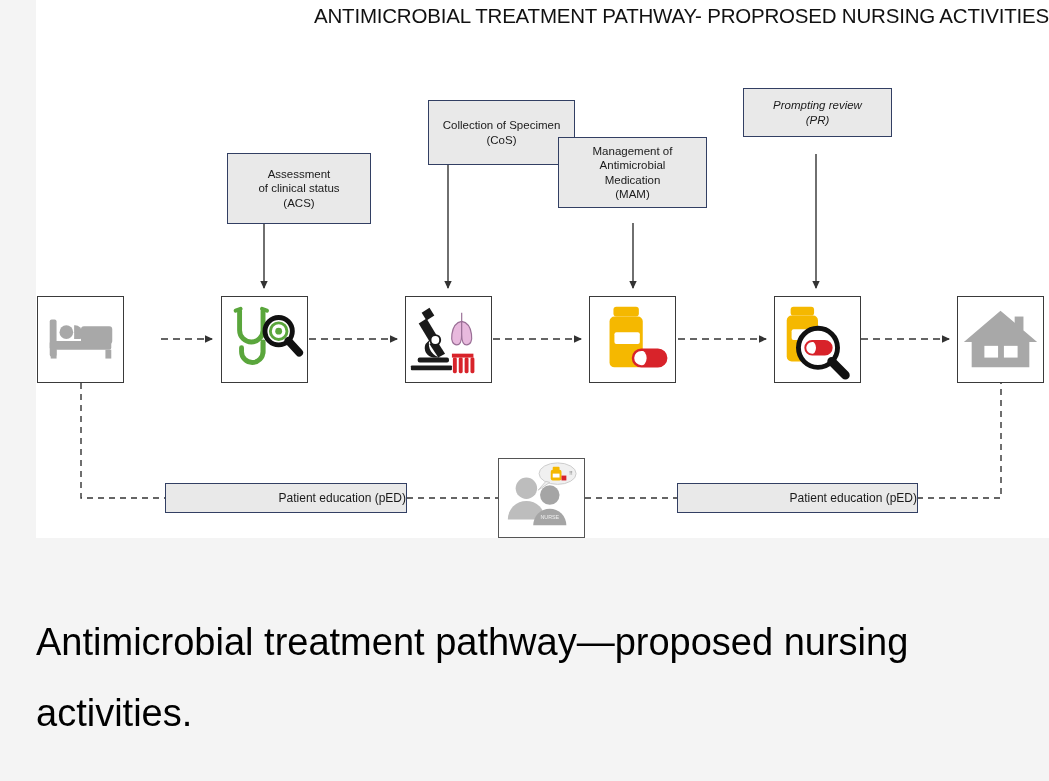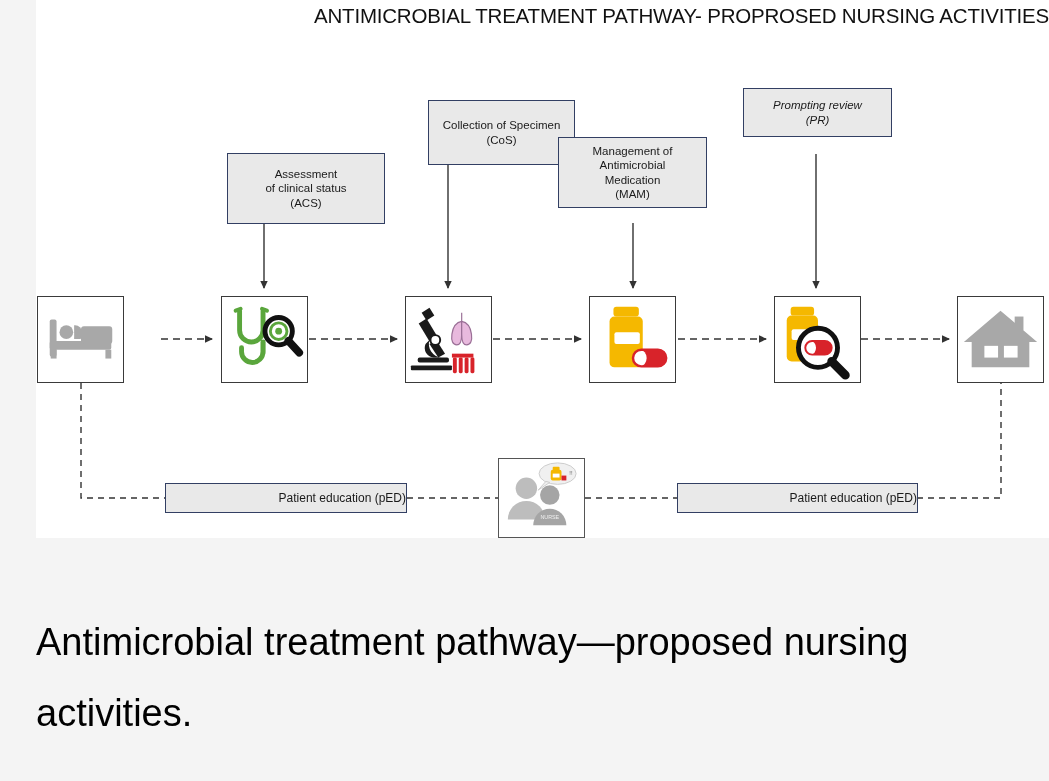--- a/index.html
+++ b/index.html
@@ -134,21 +134,21 @@
       </g>
 
       <g stroke="#333333" stroke-width="1.4" fill="none" stroke-dasharray="6,5">
         <path d="M45,383 L45,498 L129,498"></path>
         <path d="M371,498 L462,498"></path>
         <path d="M549,498 L641,498"></path>
         <path d="M881,498 L965,498 L965,383"></path>
       </g>
     </svg>
 
-    <div class="label-box" style="left:191px; top:153px; width:158px; height:71px;">
+    <div class="label-box" style="left:191px; top:153px; width:144px; height:71px;">
       <span>Assessment
 of clinical status
 (ACS)</span>
     </div>
 
     <div class="label-box" style="left:392px; top:88px; width:147px; height:65px;margin-top:12px;">
       <span>Collection of Specimen
 (CoS)</span>
     </div>
 

